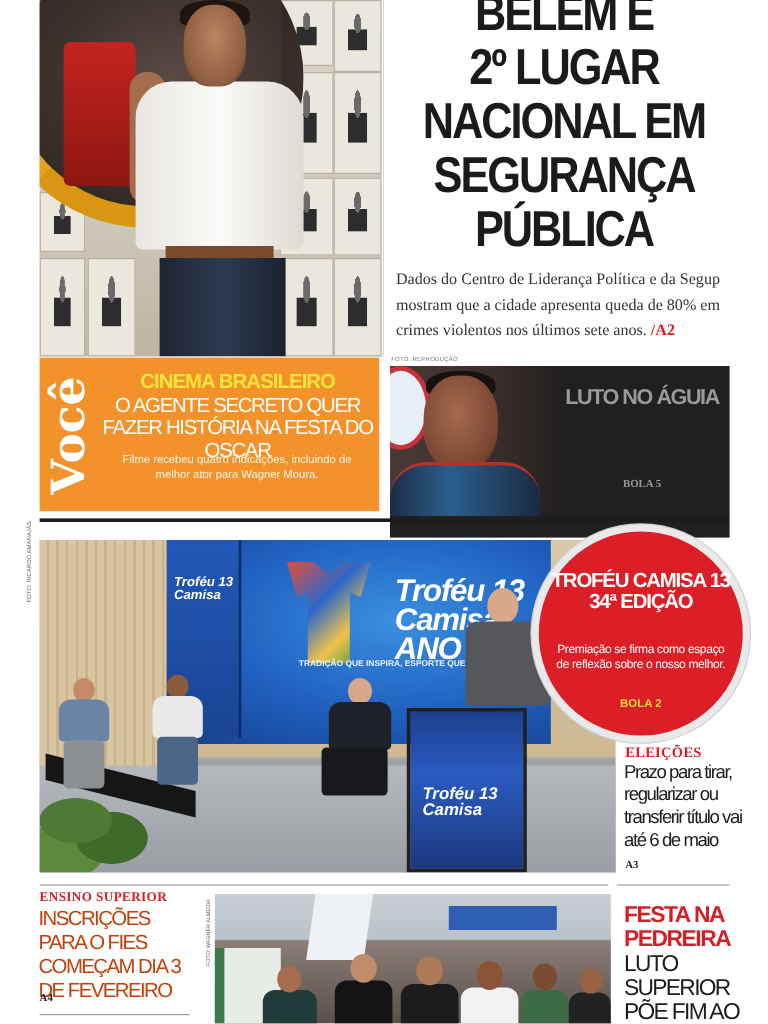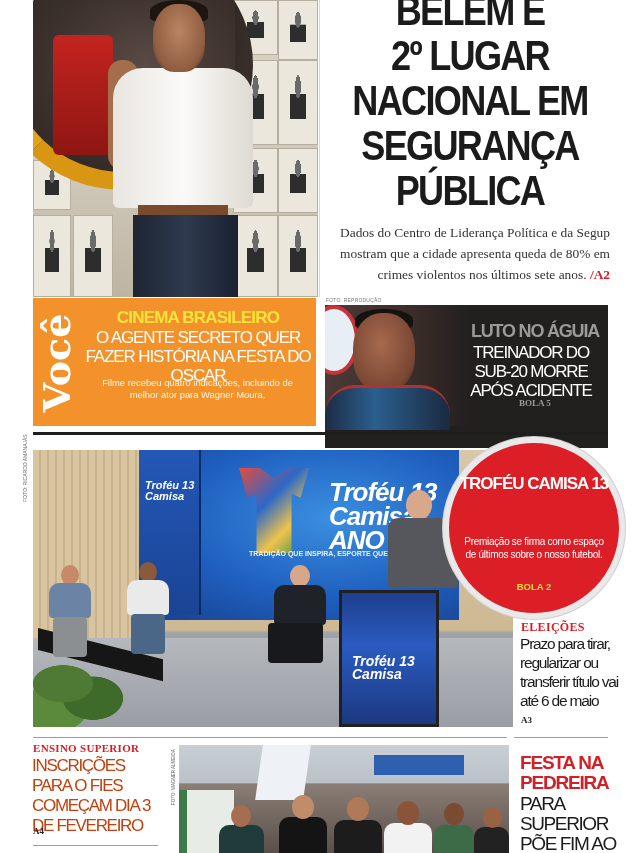--- a/index.html
+++ b/index.html
@@ -55,21 +55,21 @@
   
   #top-divider { left: 319px; top: 0; width: 1px; height: 297px; background: #d8d8d8; }
   #main-headline {
     left: 325px; top: -12px; width: 290px; text-align: center;
     font-family: "Liberation Sans", sans-serif; font-weight: 700;
     font-size: 42px; line-height: 45px; letter-spacing: -2px; color: #1b1b1b;
     transform: scaleX(0.86); transform-origin: center top;
   }
   #main-headline span { display: block; white-space: nowrap; }
   #main-deck {
-    left: 330px; top: 222px; width: 280px; text-align: right;
+    left: 330px; top: 222px; width: 280px; text-align: left;
     font-family: "Liberation Serif", serif; font-size: 13.4px; line-height: 21px; color: #333;
   }
   #main-deck .ref { color: #d51f26; font-weight: 700; }
 
   
   #cinema-box {
     left: 33px; top: 298px; width: 283px; height: 128px; background: #f3922a;
   }
   #voce-logo {
     position: absolute; left: -40px; top: 48px; width: 128px; height: 34px;
@@ -320,21 +320,20 @@
 
 <div id="luto-credit" class="abs">FOTO: REPRODUÇÃO</div>
 <div id="luto-box" class="abs">
   <div class="photo">
     <div class="crest"></div>
     <div class="hairl"></div>
     <div class="face"></div>
     <div class="shirt"></div>
   </div>
   <div id="luto-kicker">LUTO NO ÁGUIA</div>
-  <div id="luto-title">TREINADOR DO SUB-20 MORRE APÓS ACIDENTE</div>
   <div id="luto-ref">BOLA 5</div>
 </div>
 
 <div id="section-rule" class="abs"></div>
 
 <div id="event-credit" class="abs">FOTO: RICARDO AMANAJÁS</div>
 <div id="event-photo" class="abs">
   <div class="wood"></div>
   <div class="screen">
     <div class="jersey"></div>
@@ -371,22 +370,23 @@
     <div class="b" style="left:0;top:28px;width:70px;height:70px;background:#55575c"></div>
   </div>
   <div class="podium">
     <div class="plogo">Troféu 13 Camisa</div>
   </div>
 </div>
 
 <div id="launch-circle" class="abs">
   <div id="launch-title">
     <div>TROFÉU CAMISA 13</div>
-  </div>
-  <div id="launch-deck">Premiação se firma como espaço de últimos sobre o nosso futebol.</div>
+    <div>34ª EDIÇÃO</div>
+  </div>
+  <div id="launch-deck">Premiação se firma como espaço de reflexão sobre o nosso melhor.</div>
   <div id="launch-ref">BOLA 2</div>
 </div>
 
 <div id="elections-kicker" class="abs">ELEIÇÕES</div>
 <div id="elections-title" class="abs">Prazo para tirar, regularizar ou transferir título vai até 6 de maio</div>
 <div id="elections-ref" class="abs">A3</div>
 
 <div id="bottom-rule-left" class="abs"></div>
 <div id="bottom-rule-right" class="abs"></div>
 
@@ -412,16 +412,16 @@
   <div class="crowd-head" style="left:265px;top:58px;width:20px;height:22px;background:#7a4a32"></div>
   <div class="crowd-body" style="left:295px;top:82px;width:35px;height:28px;background:#222"></div>
   <div class="crowd-head" style="left:304px;top:62px;width:19px;height:21px;background:#9a6244"></div>
 </div>
 
 <div id="festa-kicker" class="abs">
   <div>FESTA NA</div>
   <div>PEDREIRA</div>
 </div>
 <div id="festa-title" class="abs">
-  <div>PARA</div>
+  <div>LUTO</div>
   <div>SUPERIOR</div>
   <div>PÕE FIM AO</div>
 </div>
 
 </body></html>

